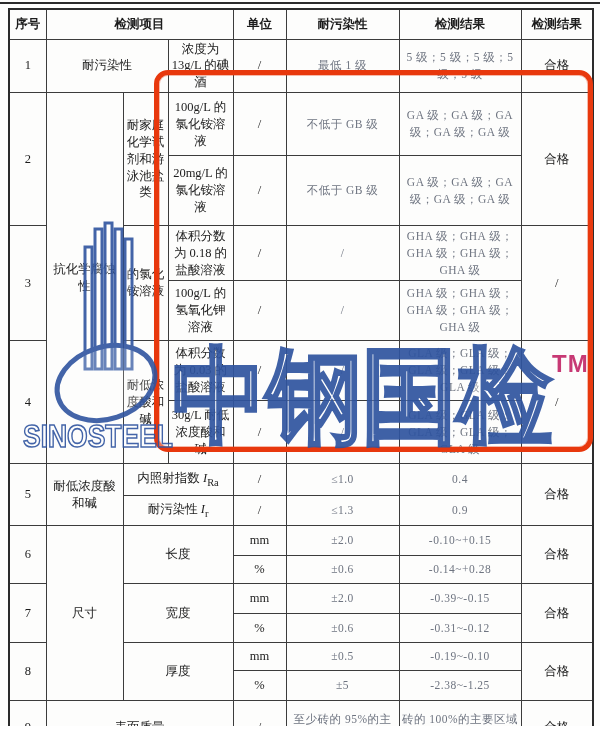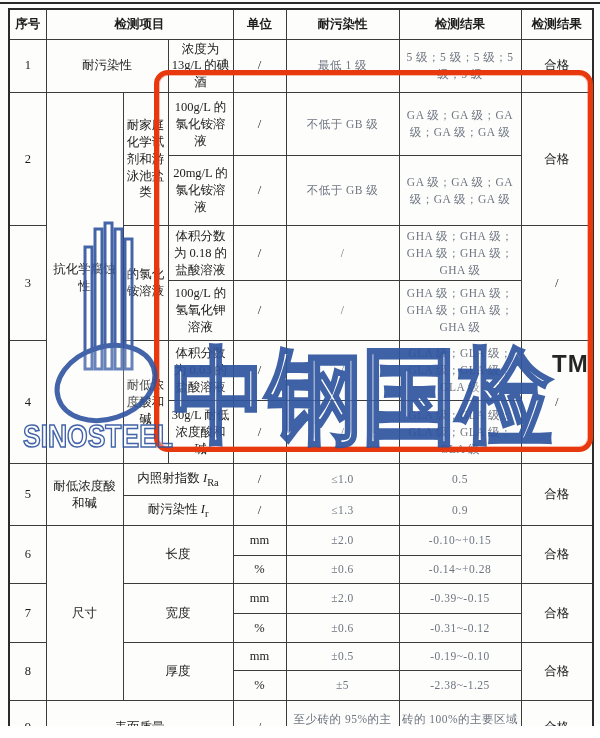--- a/index.html
+++ b/index.html
@@ -32,21 +32,21 @@
   .hl-box{
     position:absolute;left:154px;top:70px;width:429px;height:372px;
     border:5px solid #e8380d;border-radius:14px;
     box-shadow:0 0 0 1px rgba(232,56,13,0.35) inset;
     pointer-events:none;z-index:5;
   }
   
   .wm{position:absolute;pointer-events:none;z-index:6;}
   .wm-tm{
     left:552px;top:350px;font-family:"Liberation Sans",sans-serif;
-    font-weight:bold;font-size:24px;color:#000000;opacity:0.85;letter-spacing:1px;
+    font-weight:bold;font-size:24px;color:#be185d;opacity:0.85;letter-spacing:1px;
   }
 </style>
 </head>
 <body>
 
 <div class="page">
   <div class="topline"></div>
 
   <table class="report">
     <colgroup>
@@ -134,21 +134,21 @@
 
     <tr style="height:32px">
       <td rowspan="2" class="num">5</td>
       <td rowspan="2">耐低浓度酸和碱</td>
       <td colspan="2" class="crisp">
         <span>内照射指数</span>
         <i>I</i><sub>Ra</sub>
       </td>
       <td>/</td>
       <td><span class="fz">≤1.0</span></td>
-      <td><span class="fz">0.5</span></td>
+      <td><span class="fz">0.4</span></td>
       <td rowspan="2">合格</td>
     </tr>
 
     <tr style="height:30px">
       <td colspan="2" class="crisp">
         <span>耐污染性</span>
         <i>I</i><sub>r</sub>
       </td>
       <td>/</td>
       <td><span class="fz">≤1.3</span></td>

